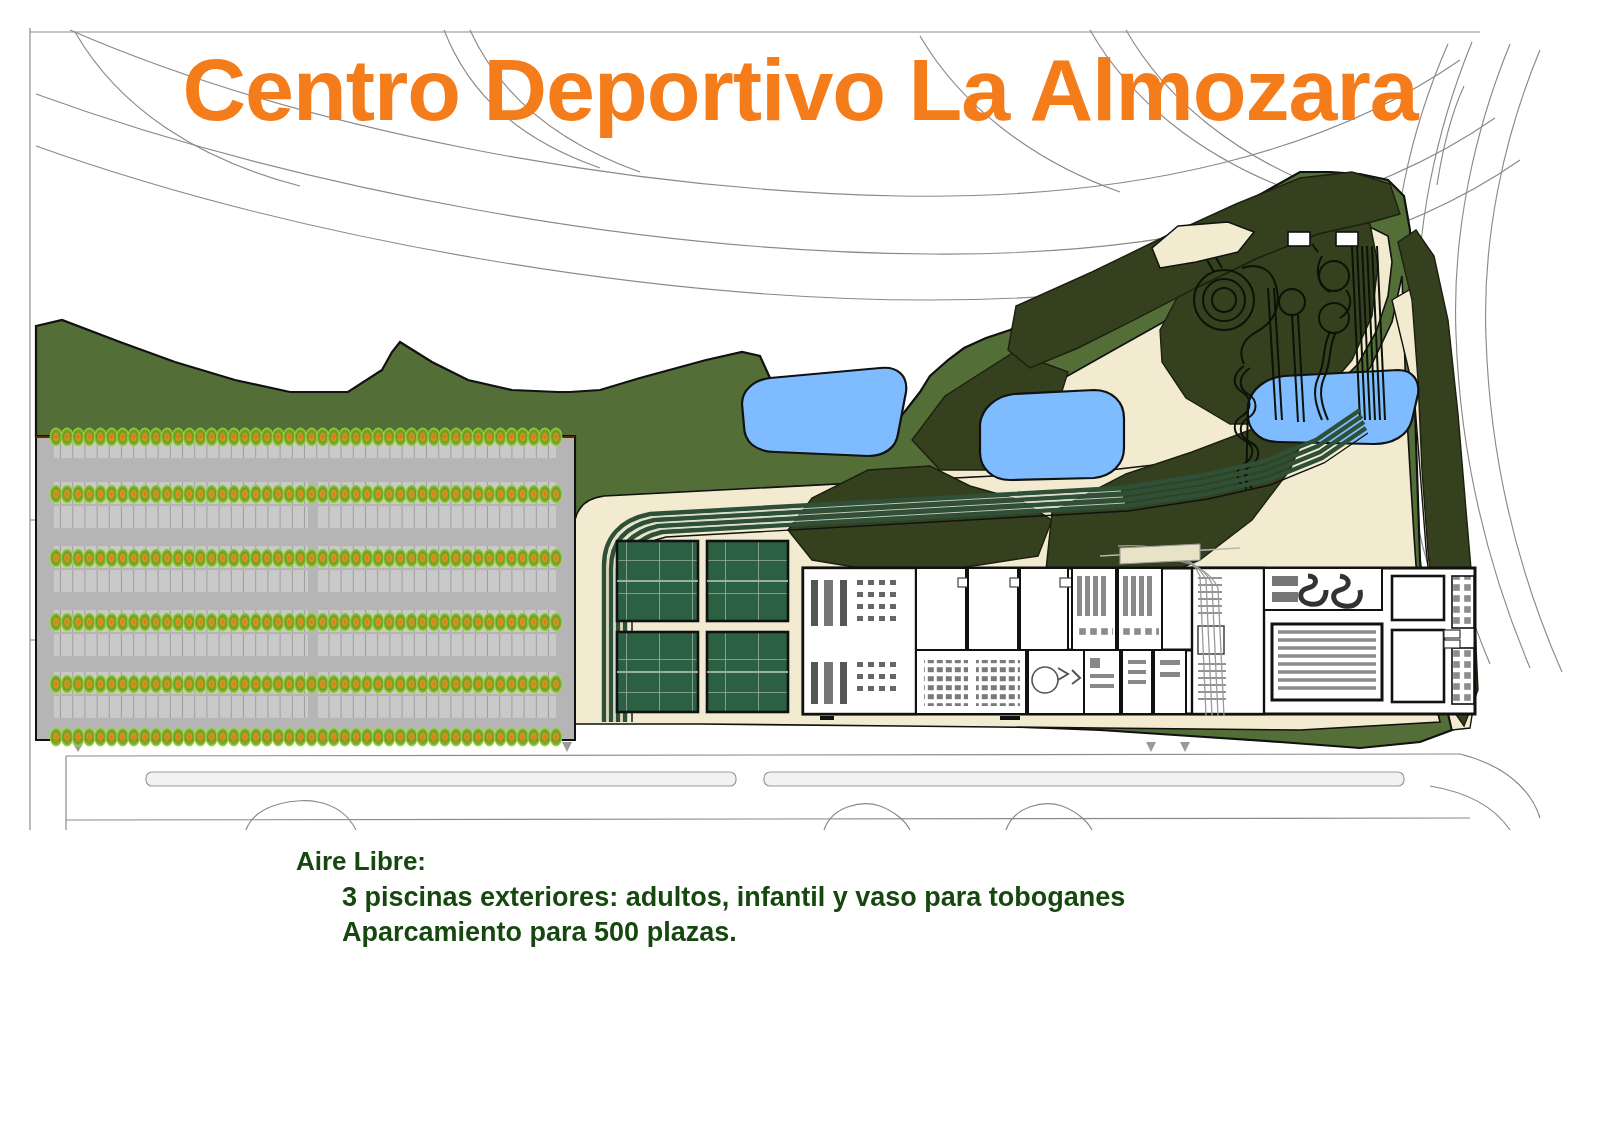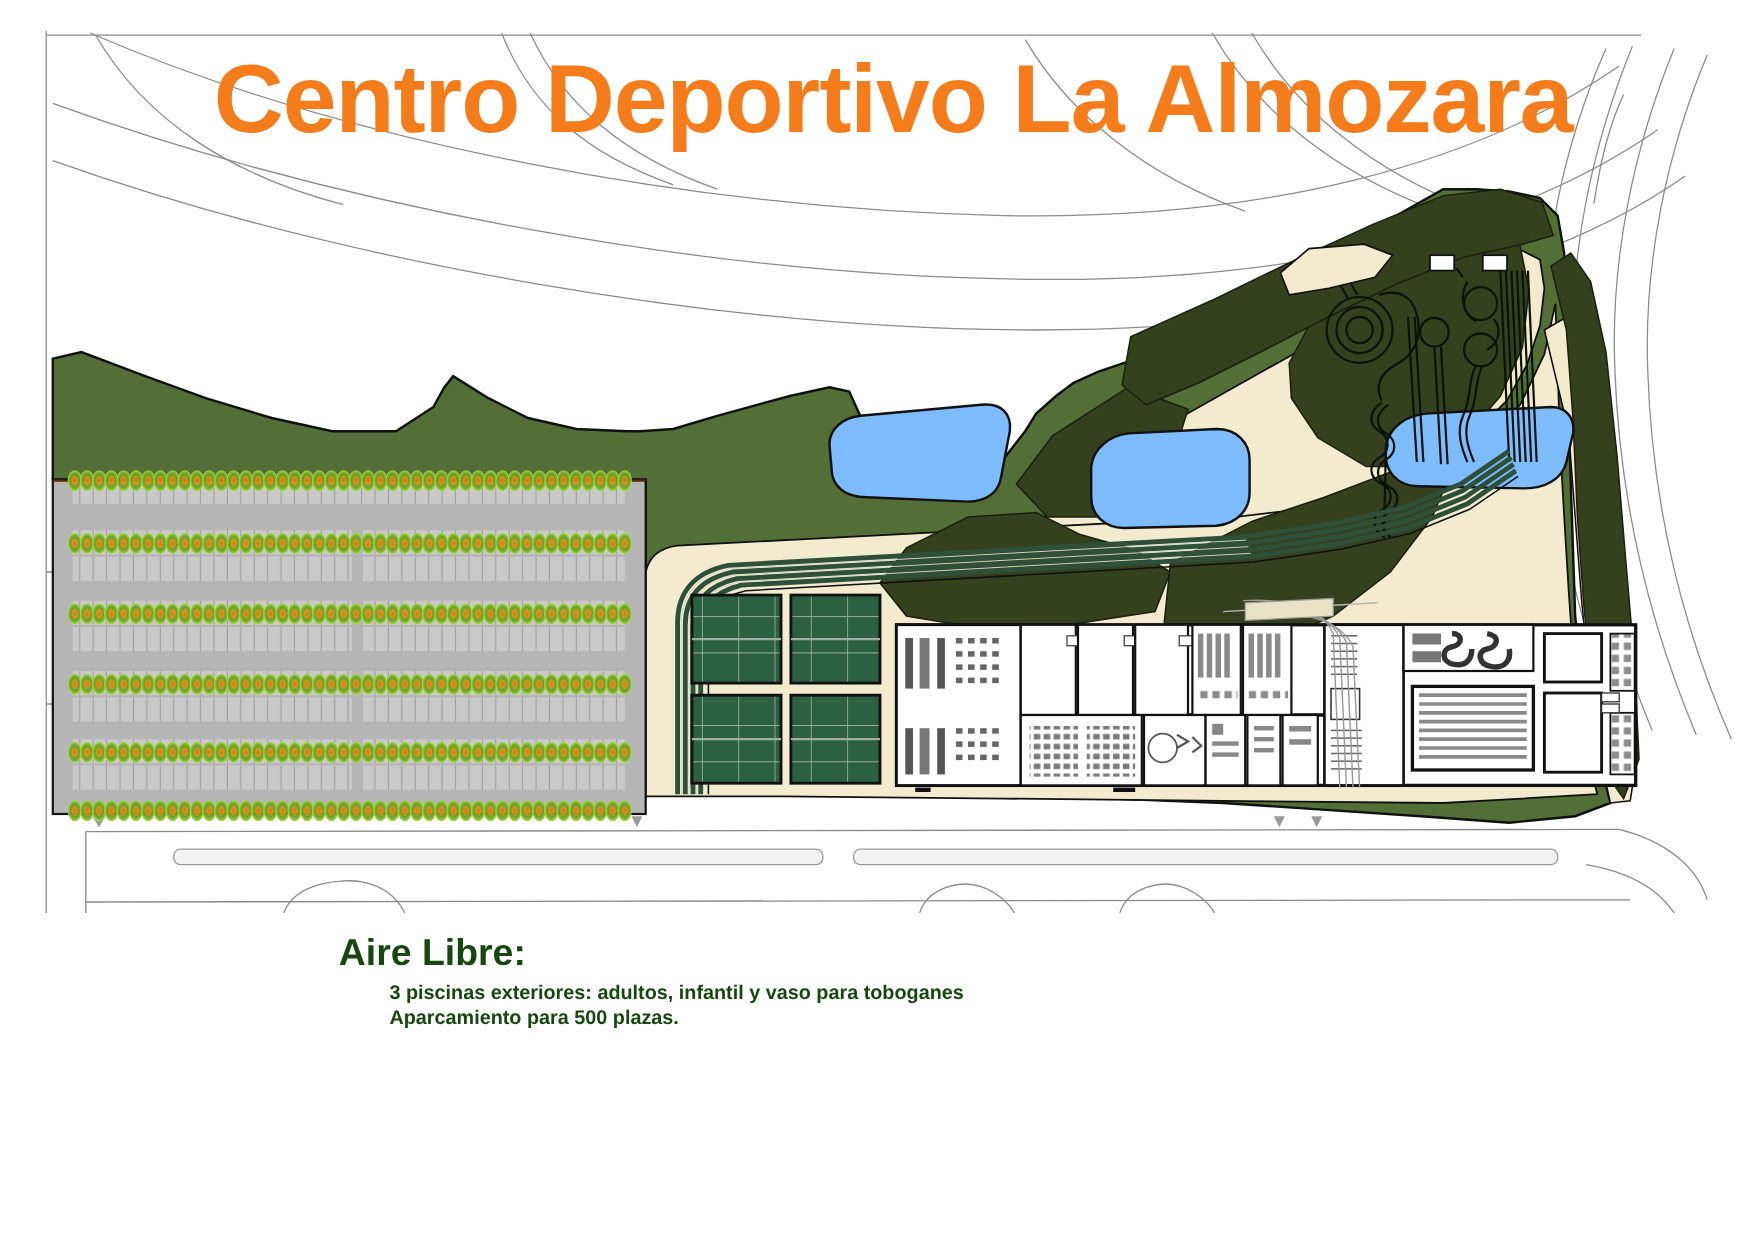--- a/index.html
+++ b/index.html
@@ -1,18 +1,18 @@
 <!DOCTYPE html>
 <html><head>
 <meta charset="utf-8">
 <style>
   html,body{margin:0;padding:0;background:#ffffff;}
   body{width:1600px;height:1131px;font-family:"Liberation Sans",sans-serif;overflow:hidden;position:relative;}
 
-  #stage{position:absolute;left:12px;top:0;width:1476px;height:1131px;background:#fff;}
+  #stage{position:absolute;left:0;top:0;width:1476px;height:1131px;background:#fff;}
 
   
   #siteplan{position:absolute;left:0;top:0;width:1600px;height:830px;background:#ffffff;overflow:hidden;}
   #siteplan svg{display:block;}
 
   
   #title{
     position:absolute;left:0;top:44px;width:1600px;
     text-align:center;
     font-size:88px;font-weight:bold;
@@ -26,23 +26,23 @@
   }
 
   
   #infoblock{
     position:absolute;left:296px;top:845px;width:1200px;
     color:#15470F;
     font-family:"Liberation Sans",sans-serif;
     font-weight:bold;
     z-index:30;
   }
-  #infoblock .heading{font-size:34px;line-height:1.28;margin:0 0 2px 0;}
+  #infoblock .heading{font-size:26px;line-height:1.28;margin:0 0 2px 0;}
   #infoblock ul{list-style:none;margin:0;padding:0 0 0 46px;}
-  #infoblock li{font-size:18px;line-height:1.30;white-space:nowrap;}
+  #infoblock li{font-size:27px;line-height:1.30;white-space:nowrap;}
   #infoblock li .dot-accent{color:#F57C1A;}
 </style>
 </head>
 <body>
 
 <div id="stage">
 
   <div id="siteplan">
   <svg width="1600" height="830" viewBox="0 0 1600 830" xmlns="http://www.w3.org/2000/svg">
     <defs>

